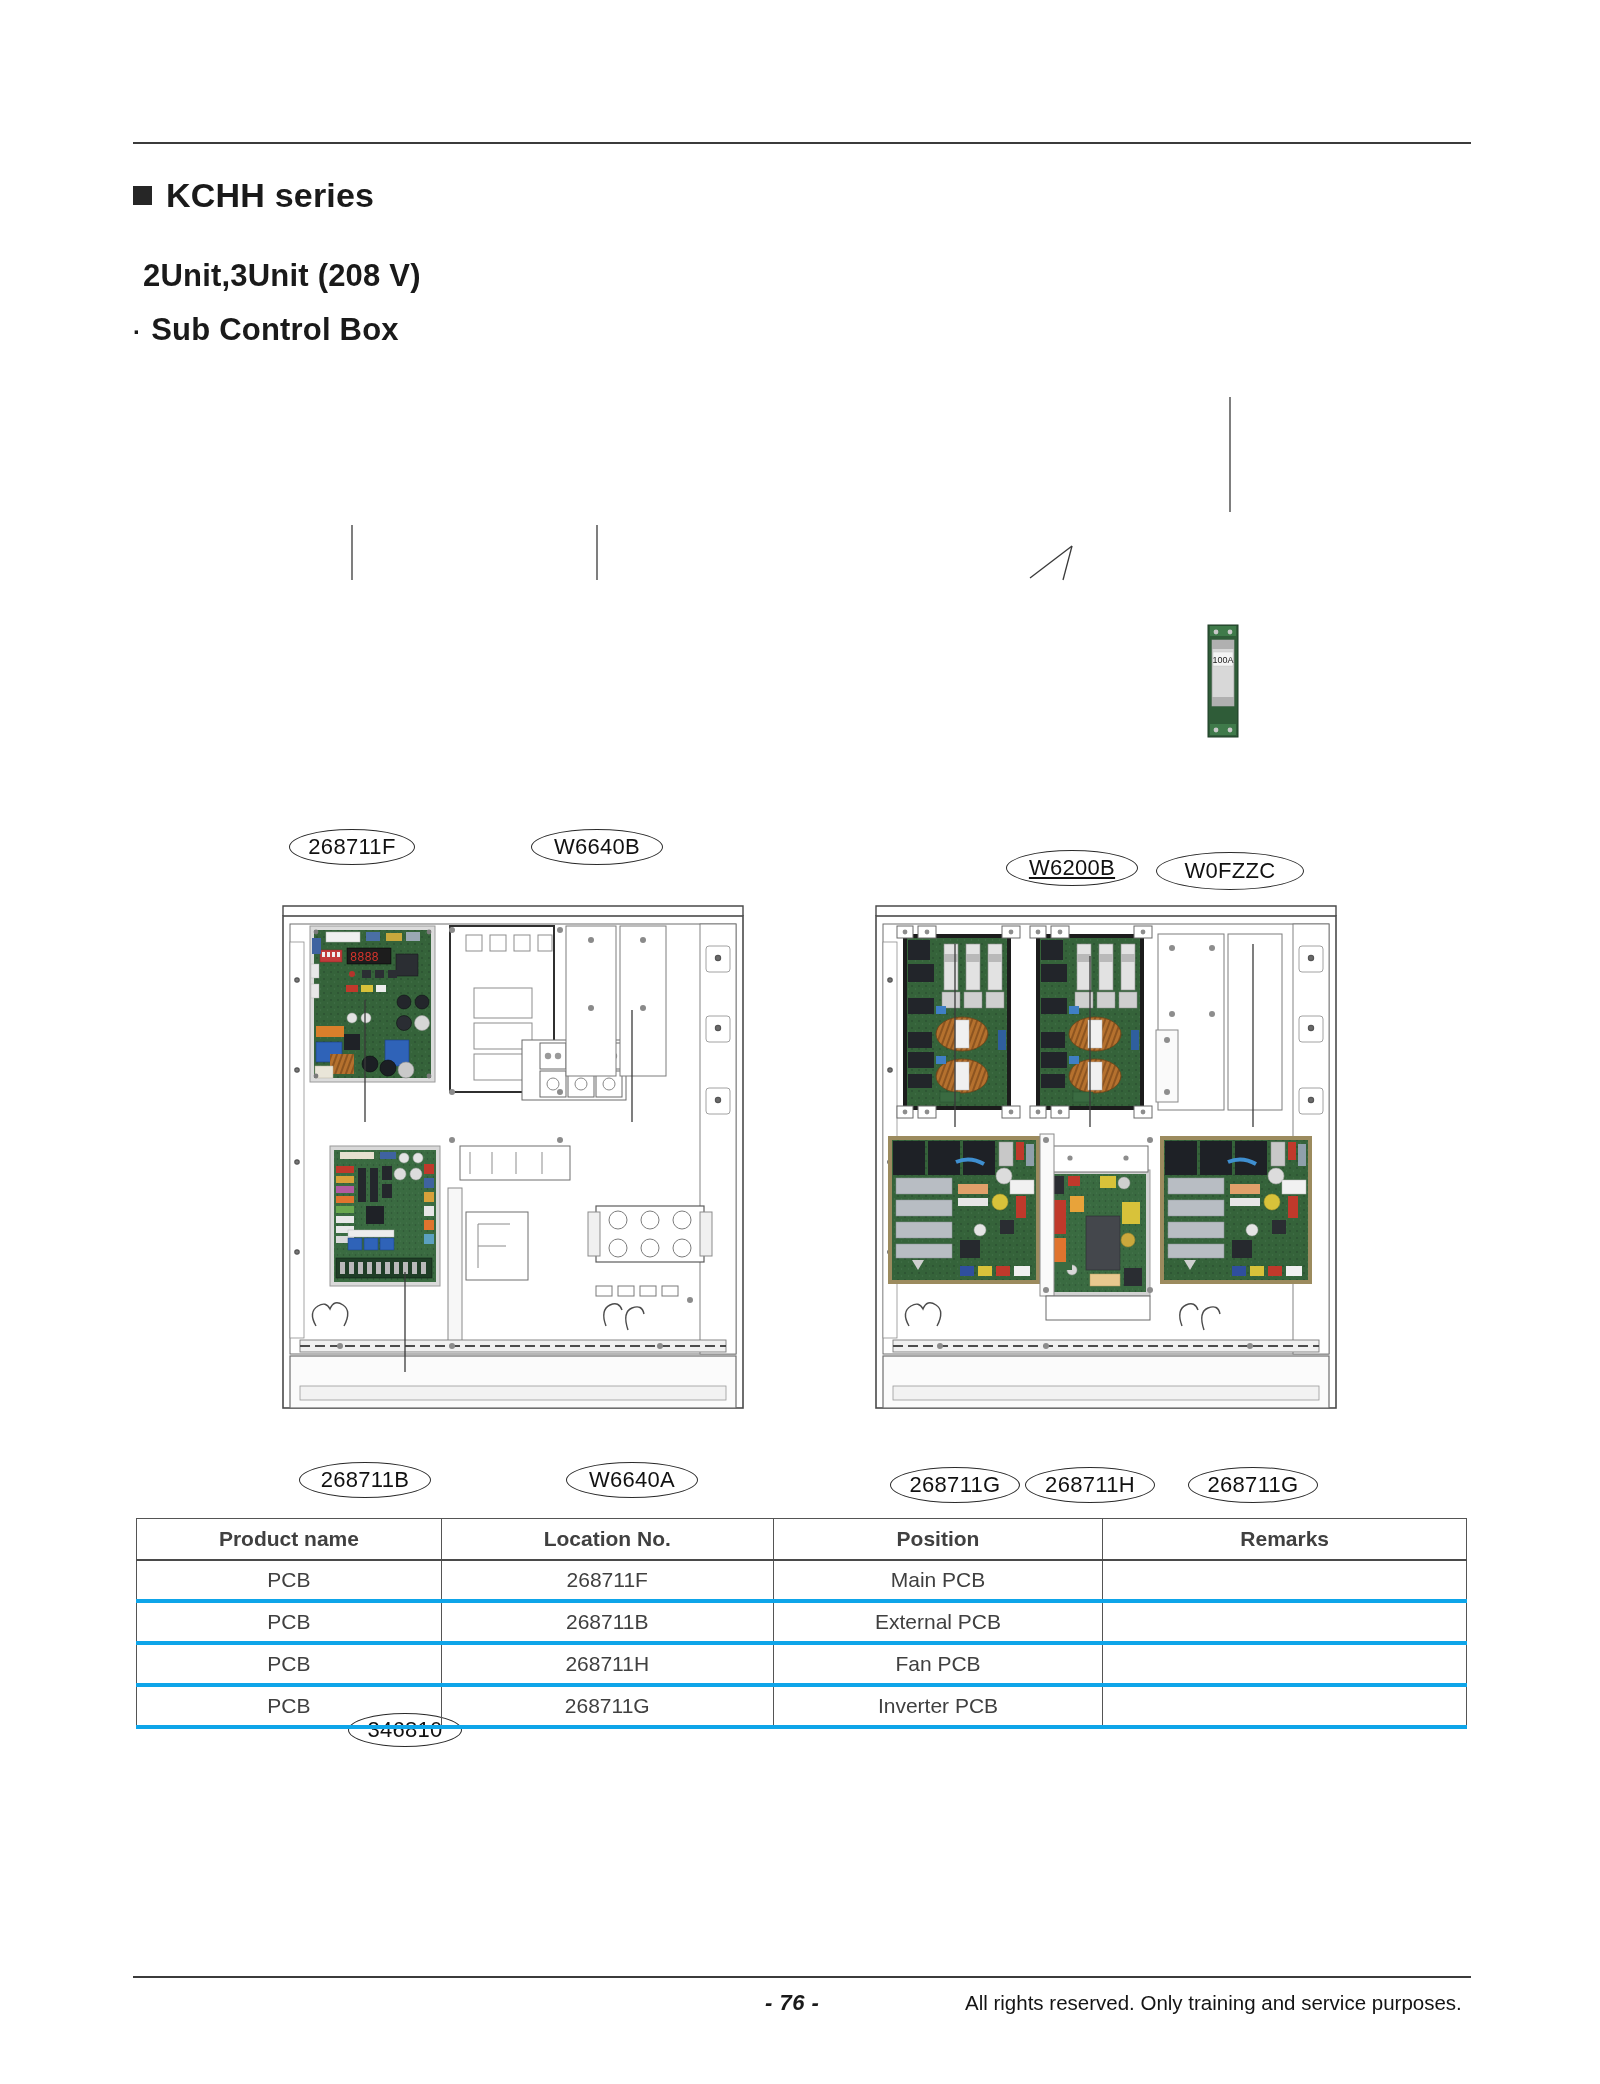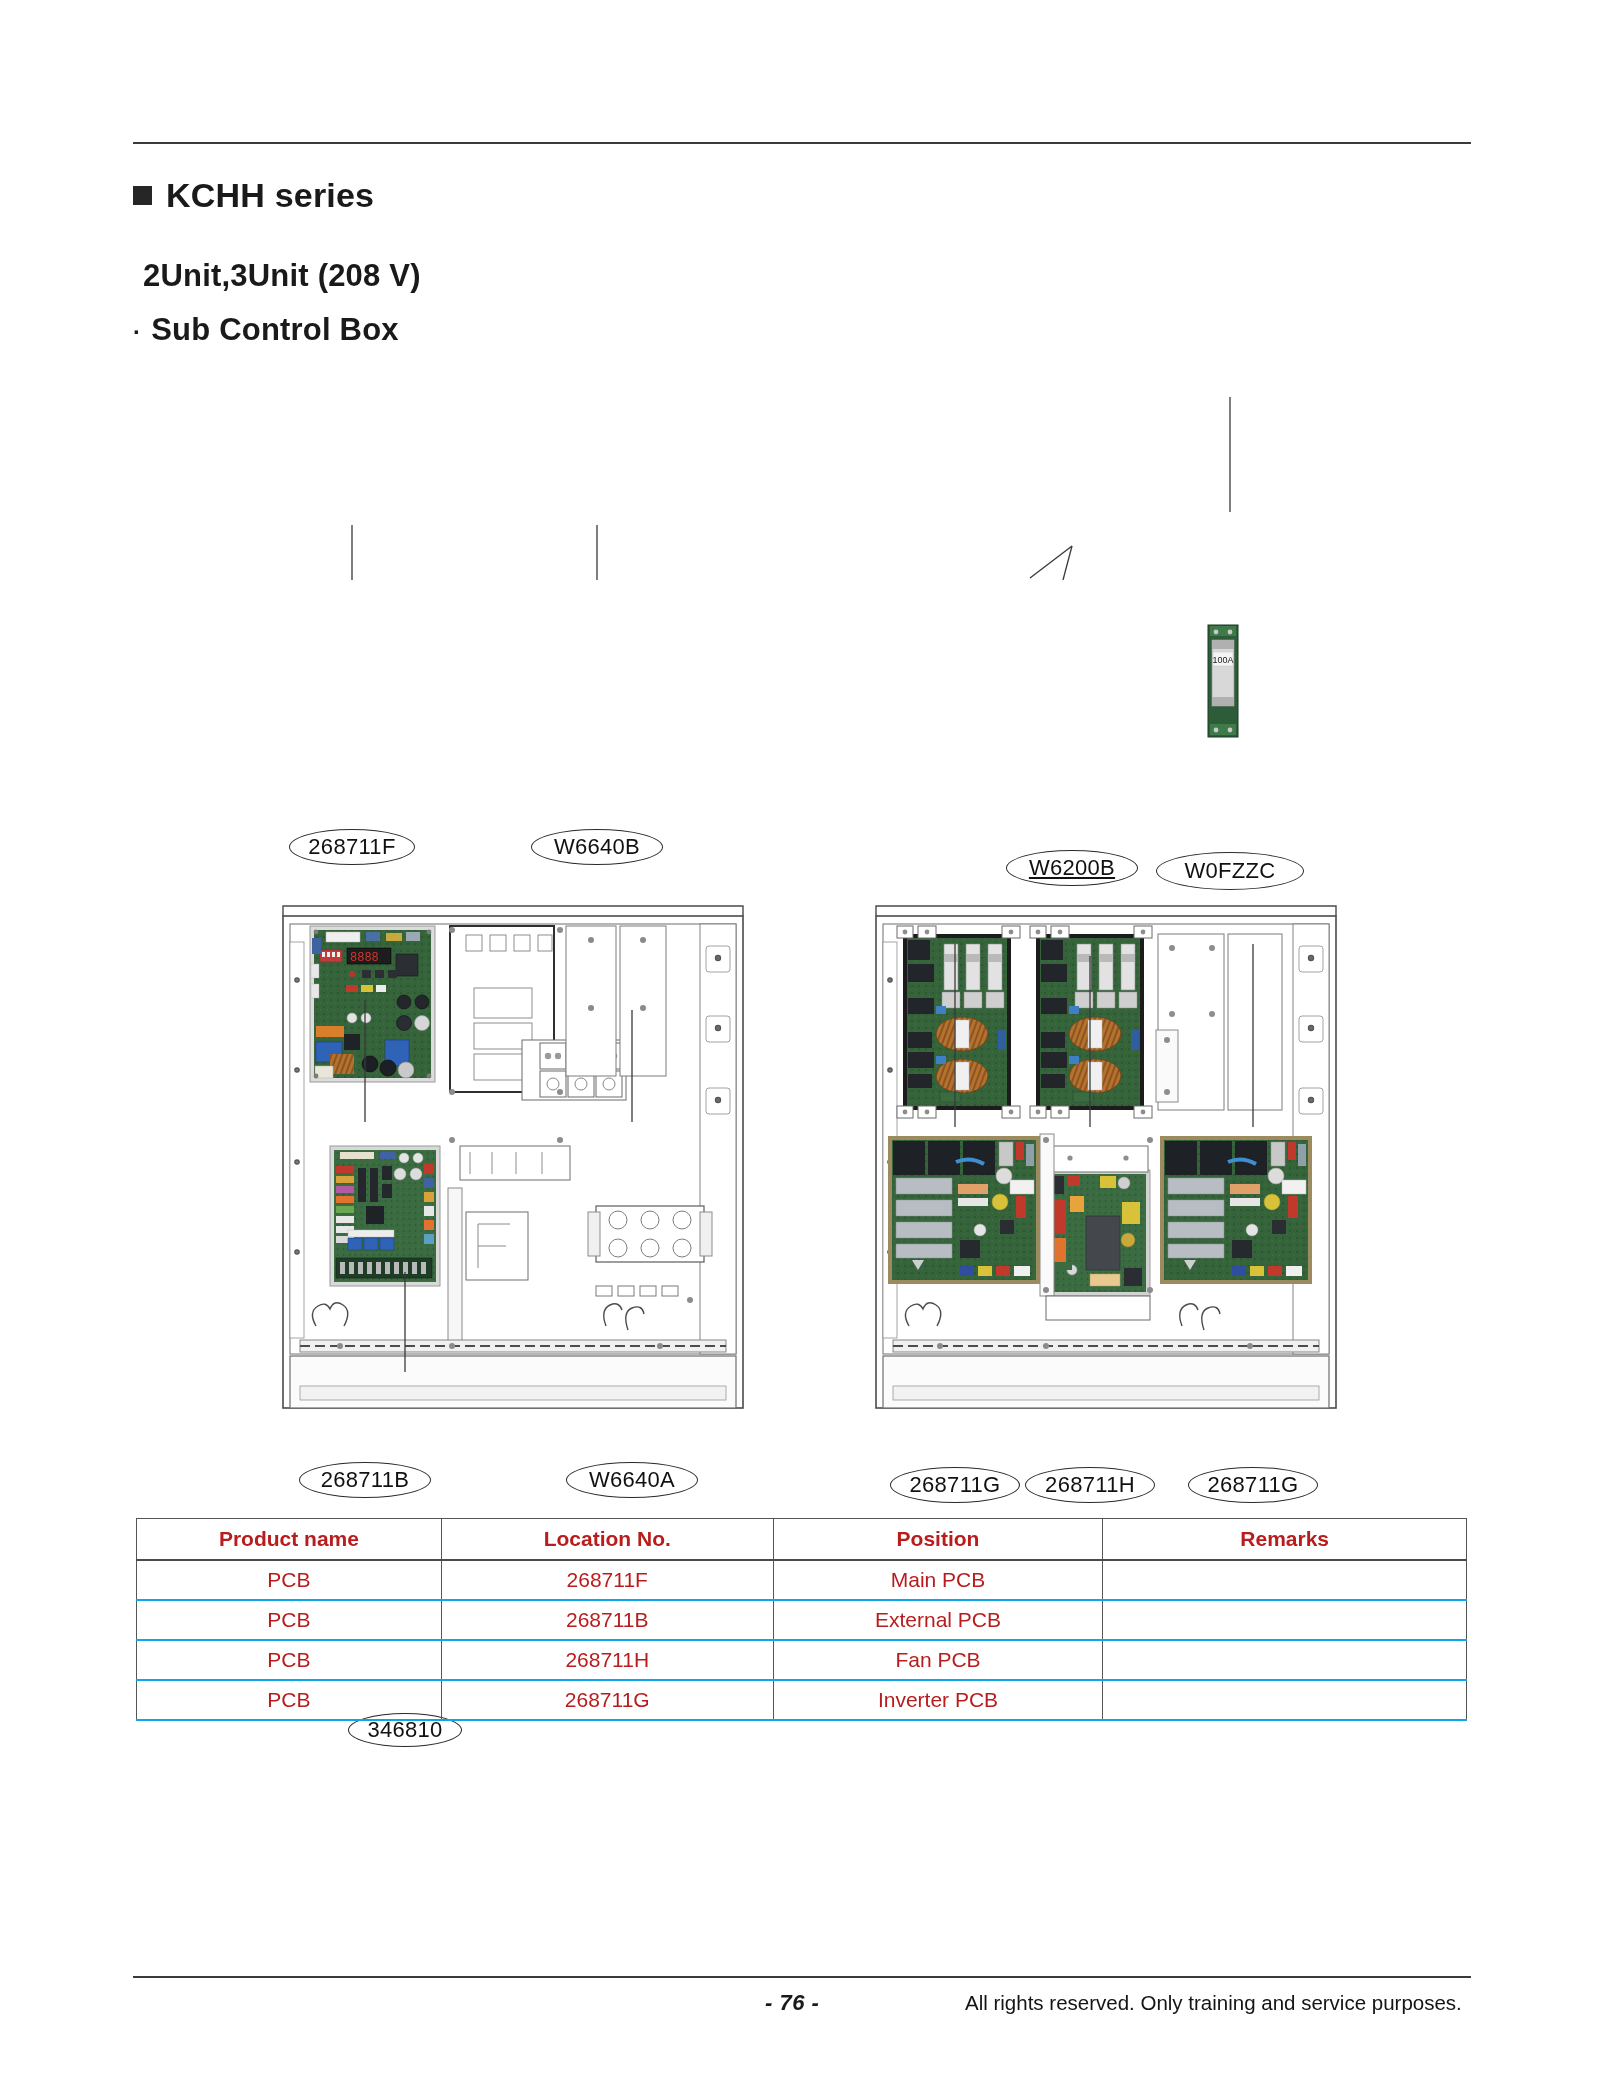--- a/index.html
+++ b/index.html
@@ -114,29 +114,29 @@
     border-collapse: collapse;
     font-size: 21px;
   }
   .parts-table th,
   .parts-table td {
     border: 1px solid #555;
     text-align: center;
     padding: 0;
     height: 38px;
     vertical-align: middle;
-    color: #b91c1c;
+    color: #404040;
   }
   .parts-table thead th {
     font-weight: bold;
     border-bottom: 2.5px solid #4a4a4a;
     height: 40px;
   }
   .parts-table tbody tr td {
-    border-bottom: 2px solid #0ea5e9;
+    border-bottom: 4px solid #0ea5e9;
     font-weight: normal;
   }
   .col-prod  { width: 305px; }
   .col-loc   { width: 332px; }
   .col-pos   { width: 330px; margin-left: 48px; }
   .col-rem   { width: 364px; }
 
   
   .page-number {
     position: absolute;

